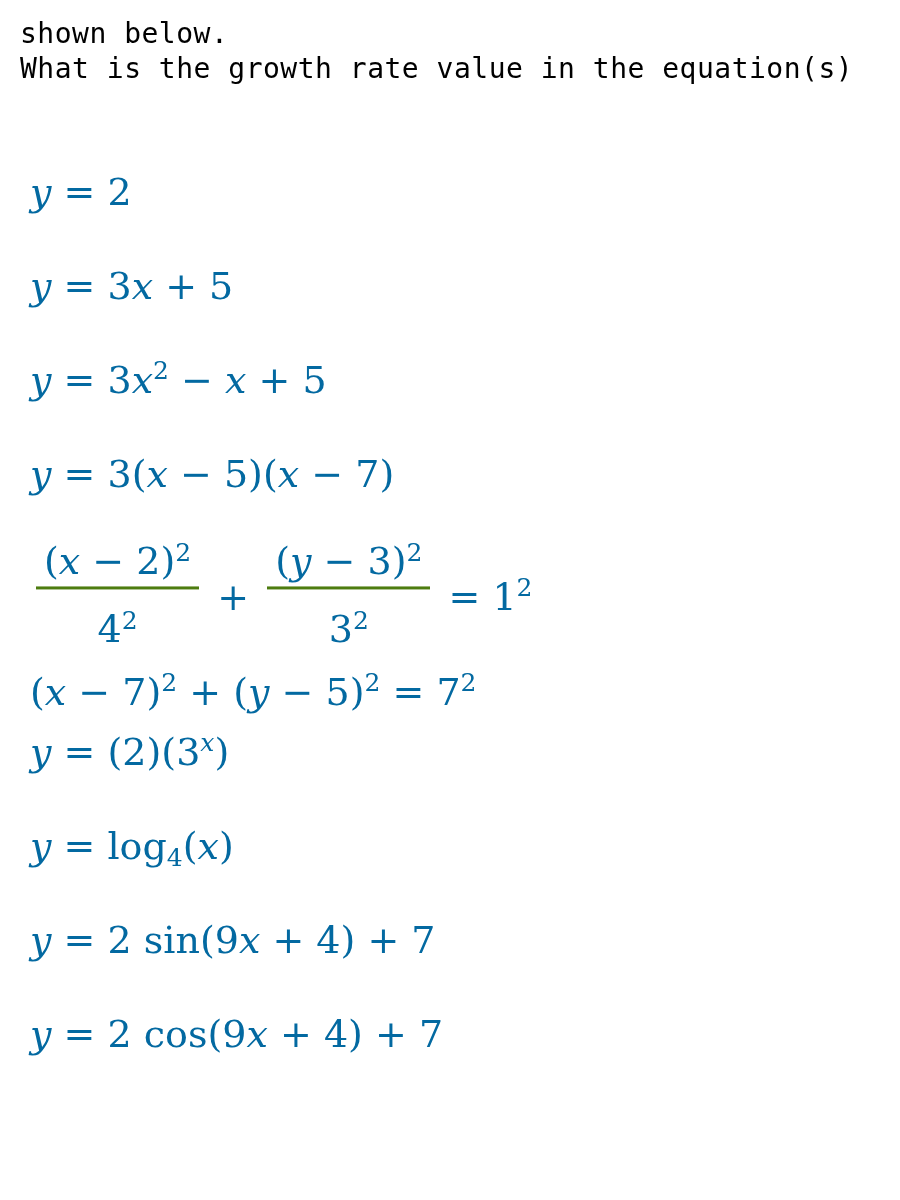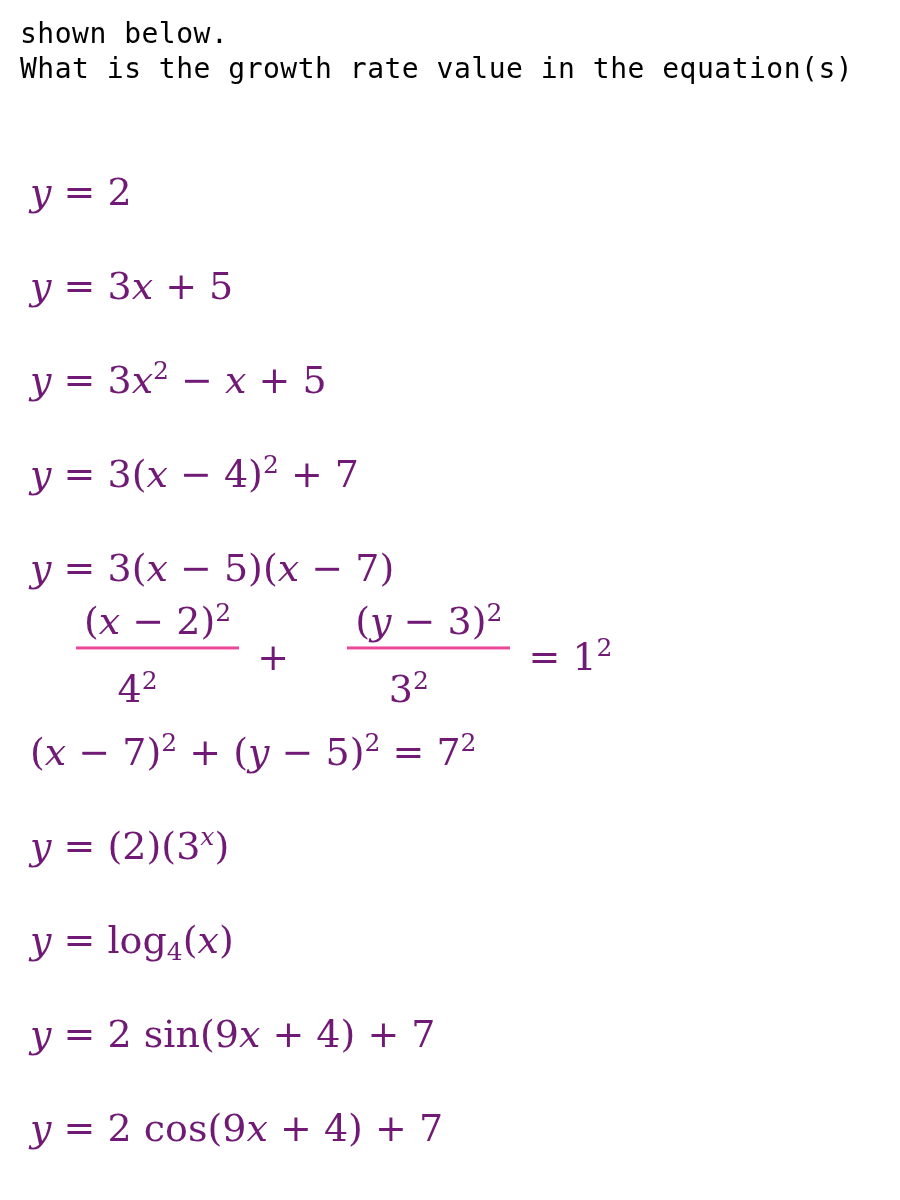--- a/index.html
+++ b/index.html
@@ -19,21 +19,21 @@
     line-height: 35px;
     letter-spacing: 0.5px;
     padding: 16px 10px 0 20px;
     color: #000000;
   }
   .equations {
     margin-top: 82px;
     padding-left: 30px;
     font-family: "DejaVu Serif", "Liberation Serif", serif;
     font-size: 38px;
-    color: #701a75;
+    color: #0369a1;
   }
   .eq {
     line-height: 48px;
     margin-top: 46px;
     white-space: nowrap;
   }
   .eq:nth-child(1) { margin-top: 0; }
   .eq:nth-child(6) { margin-top: 12px; }
   .eq:nth-child(7) { margin-top: 12px; }
 
@@ -59,42 +59,40 @@
     display: inline-block;
     vertical-align: middle;
     transform: translateY(-0.12em);
     text-align: center;
     margin: 0 6px;
   }
   .frac .num {
     display: block;
     line-height: 44px;
     padding: 0 8px 3px 8px;
-    border-bottom: 3px solid #ec4899;
-    margin-left: 40px;
+    border-bottom: 3px solid #4d7c0f;
   }
   .frac .den {
     display: block;
     line-height: 44px;
     padding: 18px 8px 0 8px;
   }
 </style>
 </head>
 <body>
 
 <div class="question">
   <div>shown below.</div>
   <div>What is the growth rate value in the equation(s)</div>
 </div>
 
 <div class="equations" id="equations">
     <div class="eq"><span class="tk-v">y</span><span class="tk-o"> = </span><span class="tk-n">2</span></div>
     <div class="eq"><span class="tk-v">y</span><span class="tk-o"> = </span><span class="tk-n">3</span><span class="tk-v">x</span><span class="tk-o"> + </span><span class="tk-n">5</span></div>
     <div class="eq"><span class="tk-v">y</span><span class="tk-o"> = </span><span class="tk-n">3</span><span class="tk-v">x</span><span class="tk-s">2</span><span class="tk-o"> − </span><span class="tk-v">x</span><span class="tk-o"> + </span><span class="tk-n">5</span></div>
-    <div class="eq"><span class="tk-v">y</span><span class="tk-o"> = </span><span class="tk-n">3</span><span class="tk-o">(</span><span class="tk-v">x</span><span class="tk-o"> − </span><span class="tk-n">4</span><span class="tk-o">)</span><span class="tk-s">2</span><span class="tk-o"> + </span><span class="tk-n">7</span></div>
     <div class="eq"><span class="tk-v">y</span><span class="tk-o"> = </span><span class="tk-n">3</span><span class="tk-o">(</span><span class="tk-v">x</span><span class="tk-o"> − </span><span class="tk-n">5</span><span class="tk-o">)(</span><span class="tk-v">x</span><span class="tk-o"> − </span><span class="tk-n">7</span><span class="tk-o">)</span></div>
     <div class="eq"><span class="frac"><span class="num"><span class="tk-o">(</span><span class="tk-v">x</span><span class="tk-o"> − </span><span class="tk-n">2</span><span class="tk-o">)</span><span class="tk-s">2</span></span><span class="den"><span class="tk-n">4</span><span class="tk-s">2</span></span></span><span class="tk-o"> + </span><span class="frac"><span class="num"><span class="tk-o">(</span><span class="tk-v">y</span><span class="tk-o"> − </span><span class="tk-n">3</span><span class="tk-o">)</span><span class="tk-s">2</span></span><span class="den"><span class="tk-n">3</span><span class="tk-s">2</span></span></span><span class="tk-o"> = </span><span class="tk-n">1</span><span class="tk-s">2</span></div>
     <div class="eq"><span class="tk-o">(</span><span class="tk-v">x</span><span class="tk-o"> − </span><span class="tk-n">7</span><span class="tk-o">)</span><span class="tk-s">2</span><span class="tk-o"> + (</span><span class="tk-v">y</span><span class="tk-o"> − </span><span class="tk-n">5</span><span class="tk-o">)</span><span class="tk-s">2</span><span class="tk-o"> = </span><span class="tk-n">7</span><span class="tk-s">2</span></div>
     <div class="eq"><span class="tk-v">y</span><span class="tk-o"> = (</span><span class="tk-n">2</span><span class="tk-o">)(</span><span class="tk-n">3</span><span class="tk-si">x</span><span class="tk-o">)</span></div>
     <div class="eq"><span class="tk-v">y</span><span class="tk-o"> = </span><span class="tk-f">log</span><span class="tk-b">4</span><span class="tk-o">(</span><span class="tk-v">x</span><span class="tk-o">)</span></div>
     <div class="eq"><span class="tk-v">y</span><span class="tk-o"> = </span><span class="tk-n">2</span><span class="tk-o"> </span><span class="tk-f">sin</span><span class="tk-o">(</span><span class="tk-n">9</span><span class="tk-v">x</span><span class="tk-o"> + </span><span class="tk-n">4</span><span class="tk-o">) + </span><span class="tk-n">7</span></div>
     <div class="eq"><span class="tk-v">y</span><span class="tk-o"> = </span><span class="tk-n">2</span><span class="tk-o"> </span><span class="tk-f">cos</span><span class="tk-o">(</span><span class="tk-n">9</span><span class="tk-v">x</span><span class="tk-o"> + </span><span class="tk-n">4</span><span class="tk-o">) + </span><span class="tk-n">7</span></div>
   </div>
 
 </body></html>

